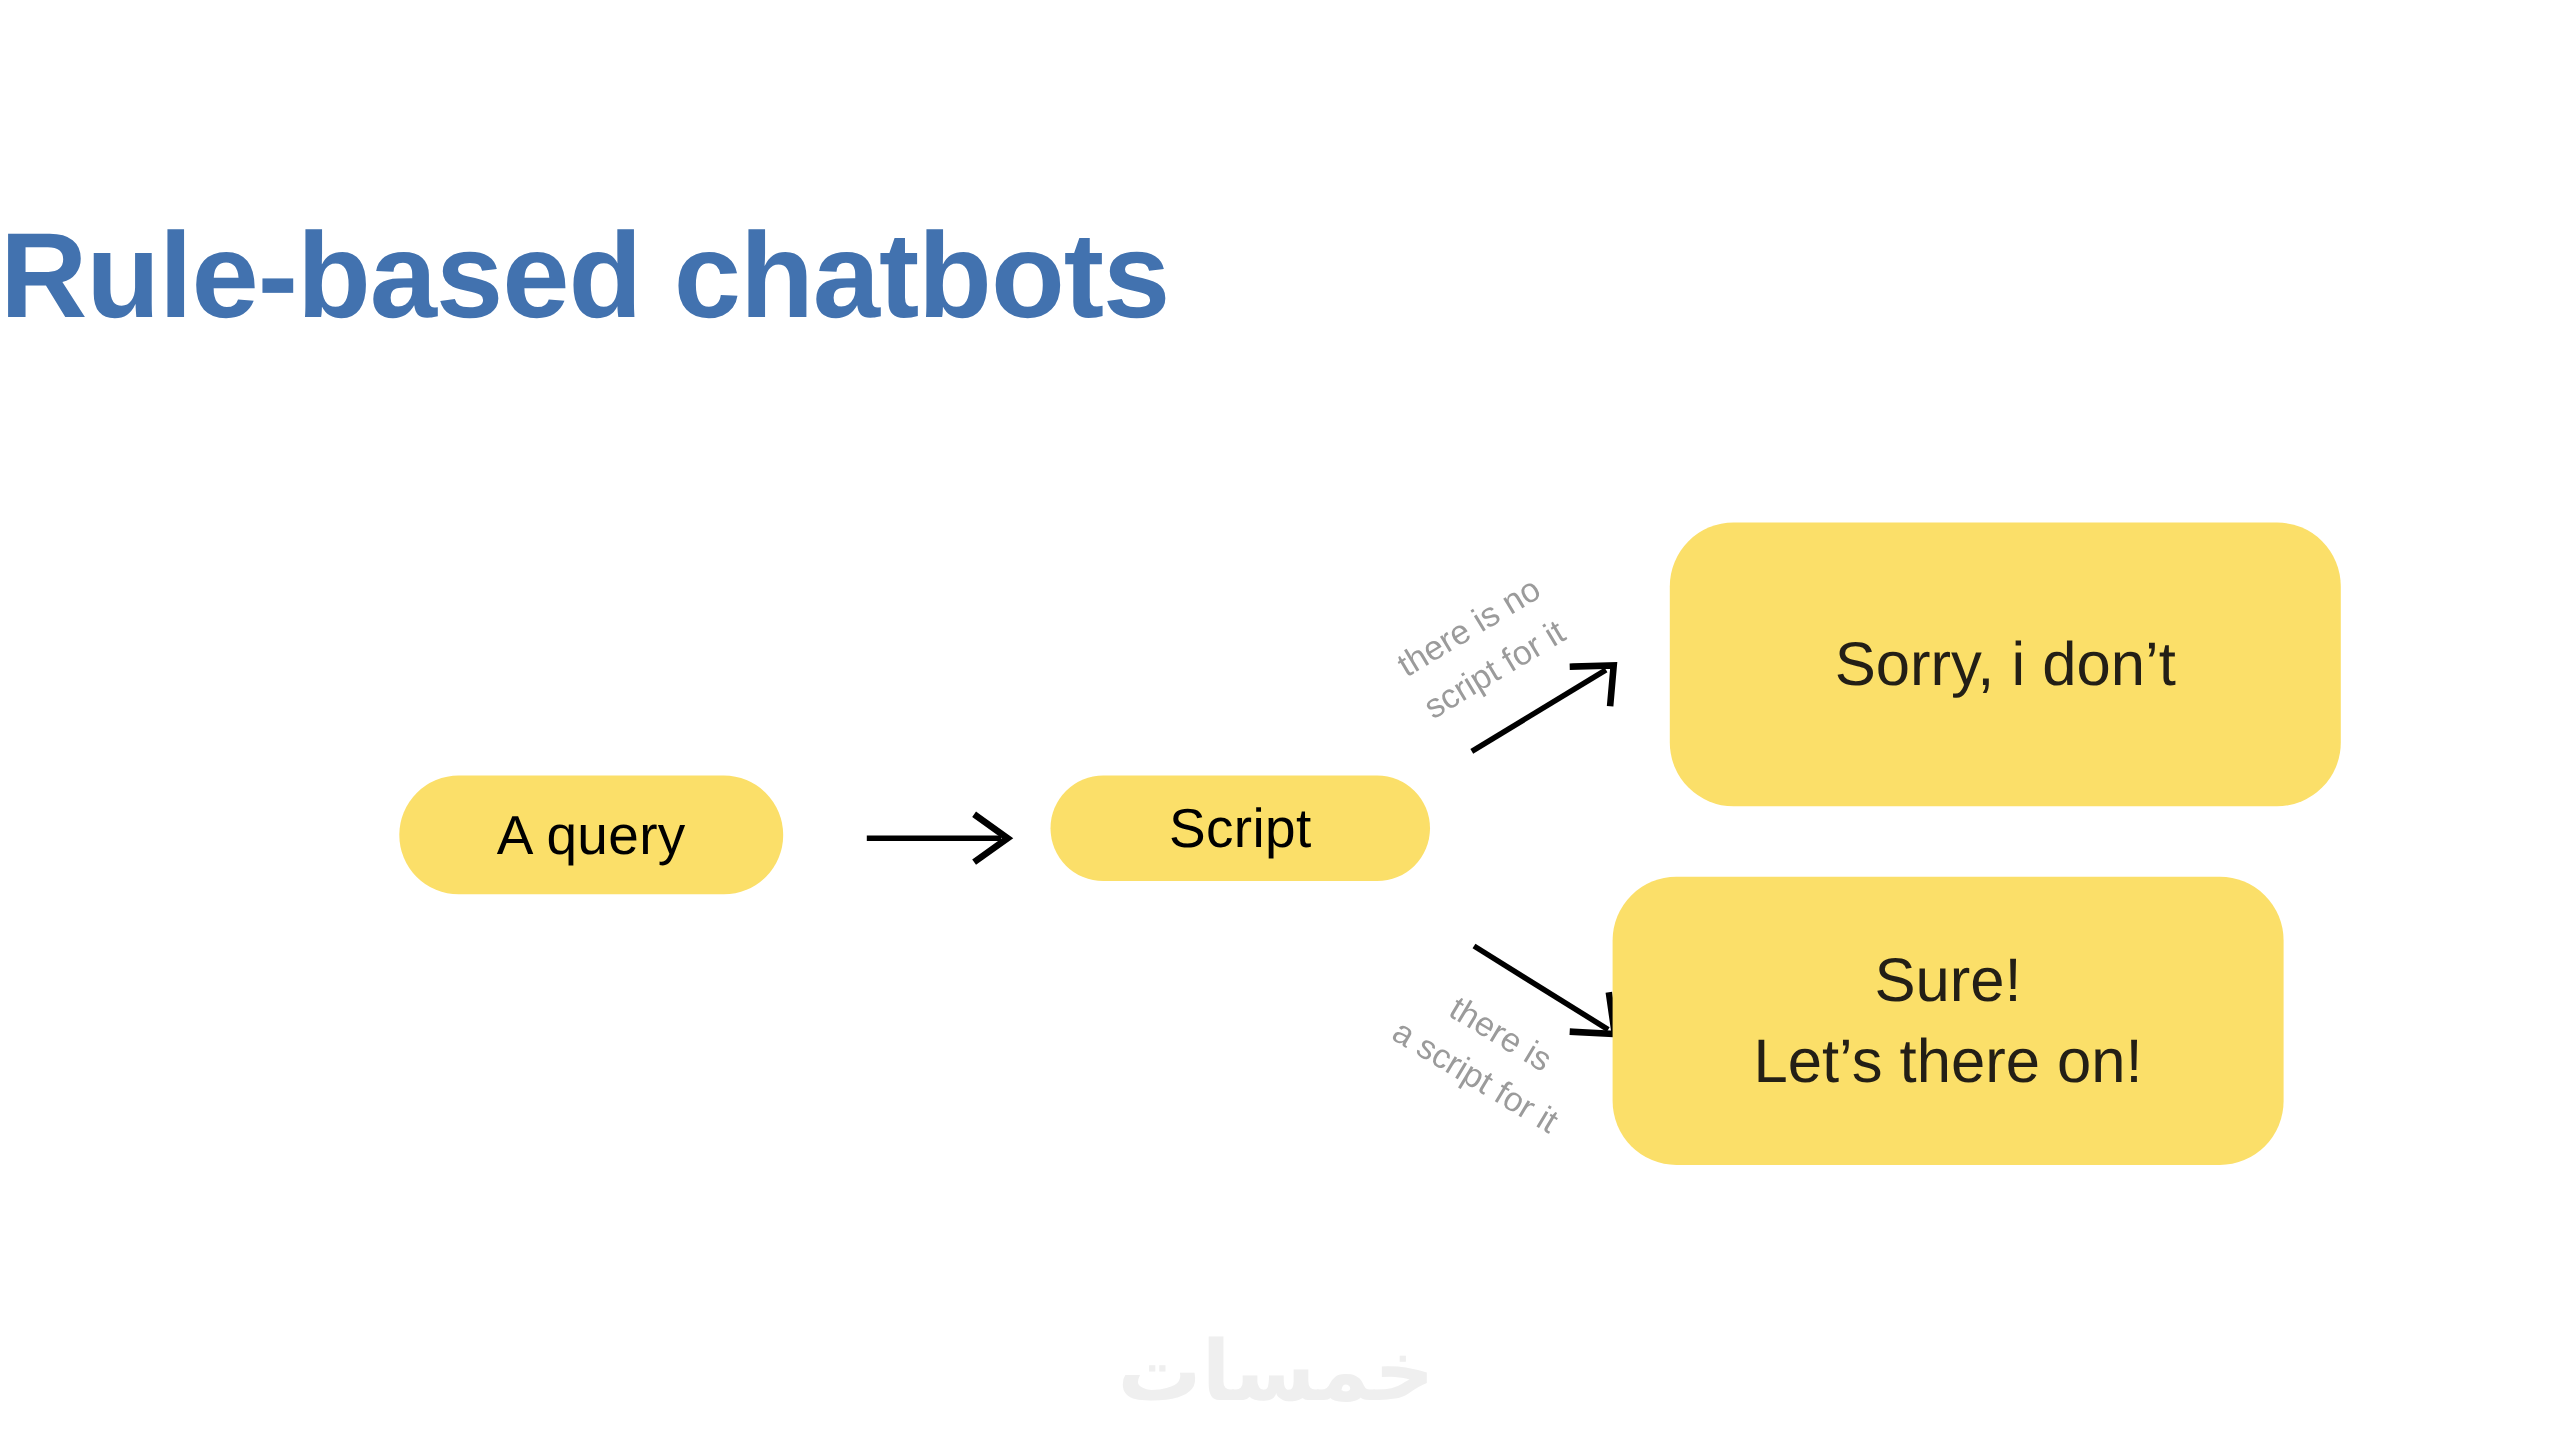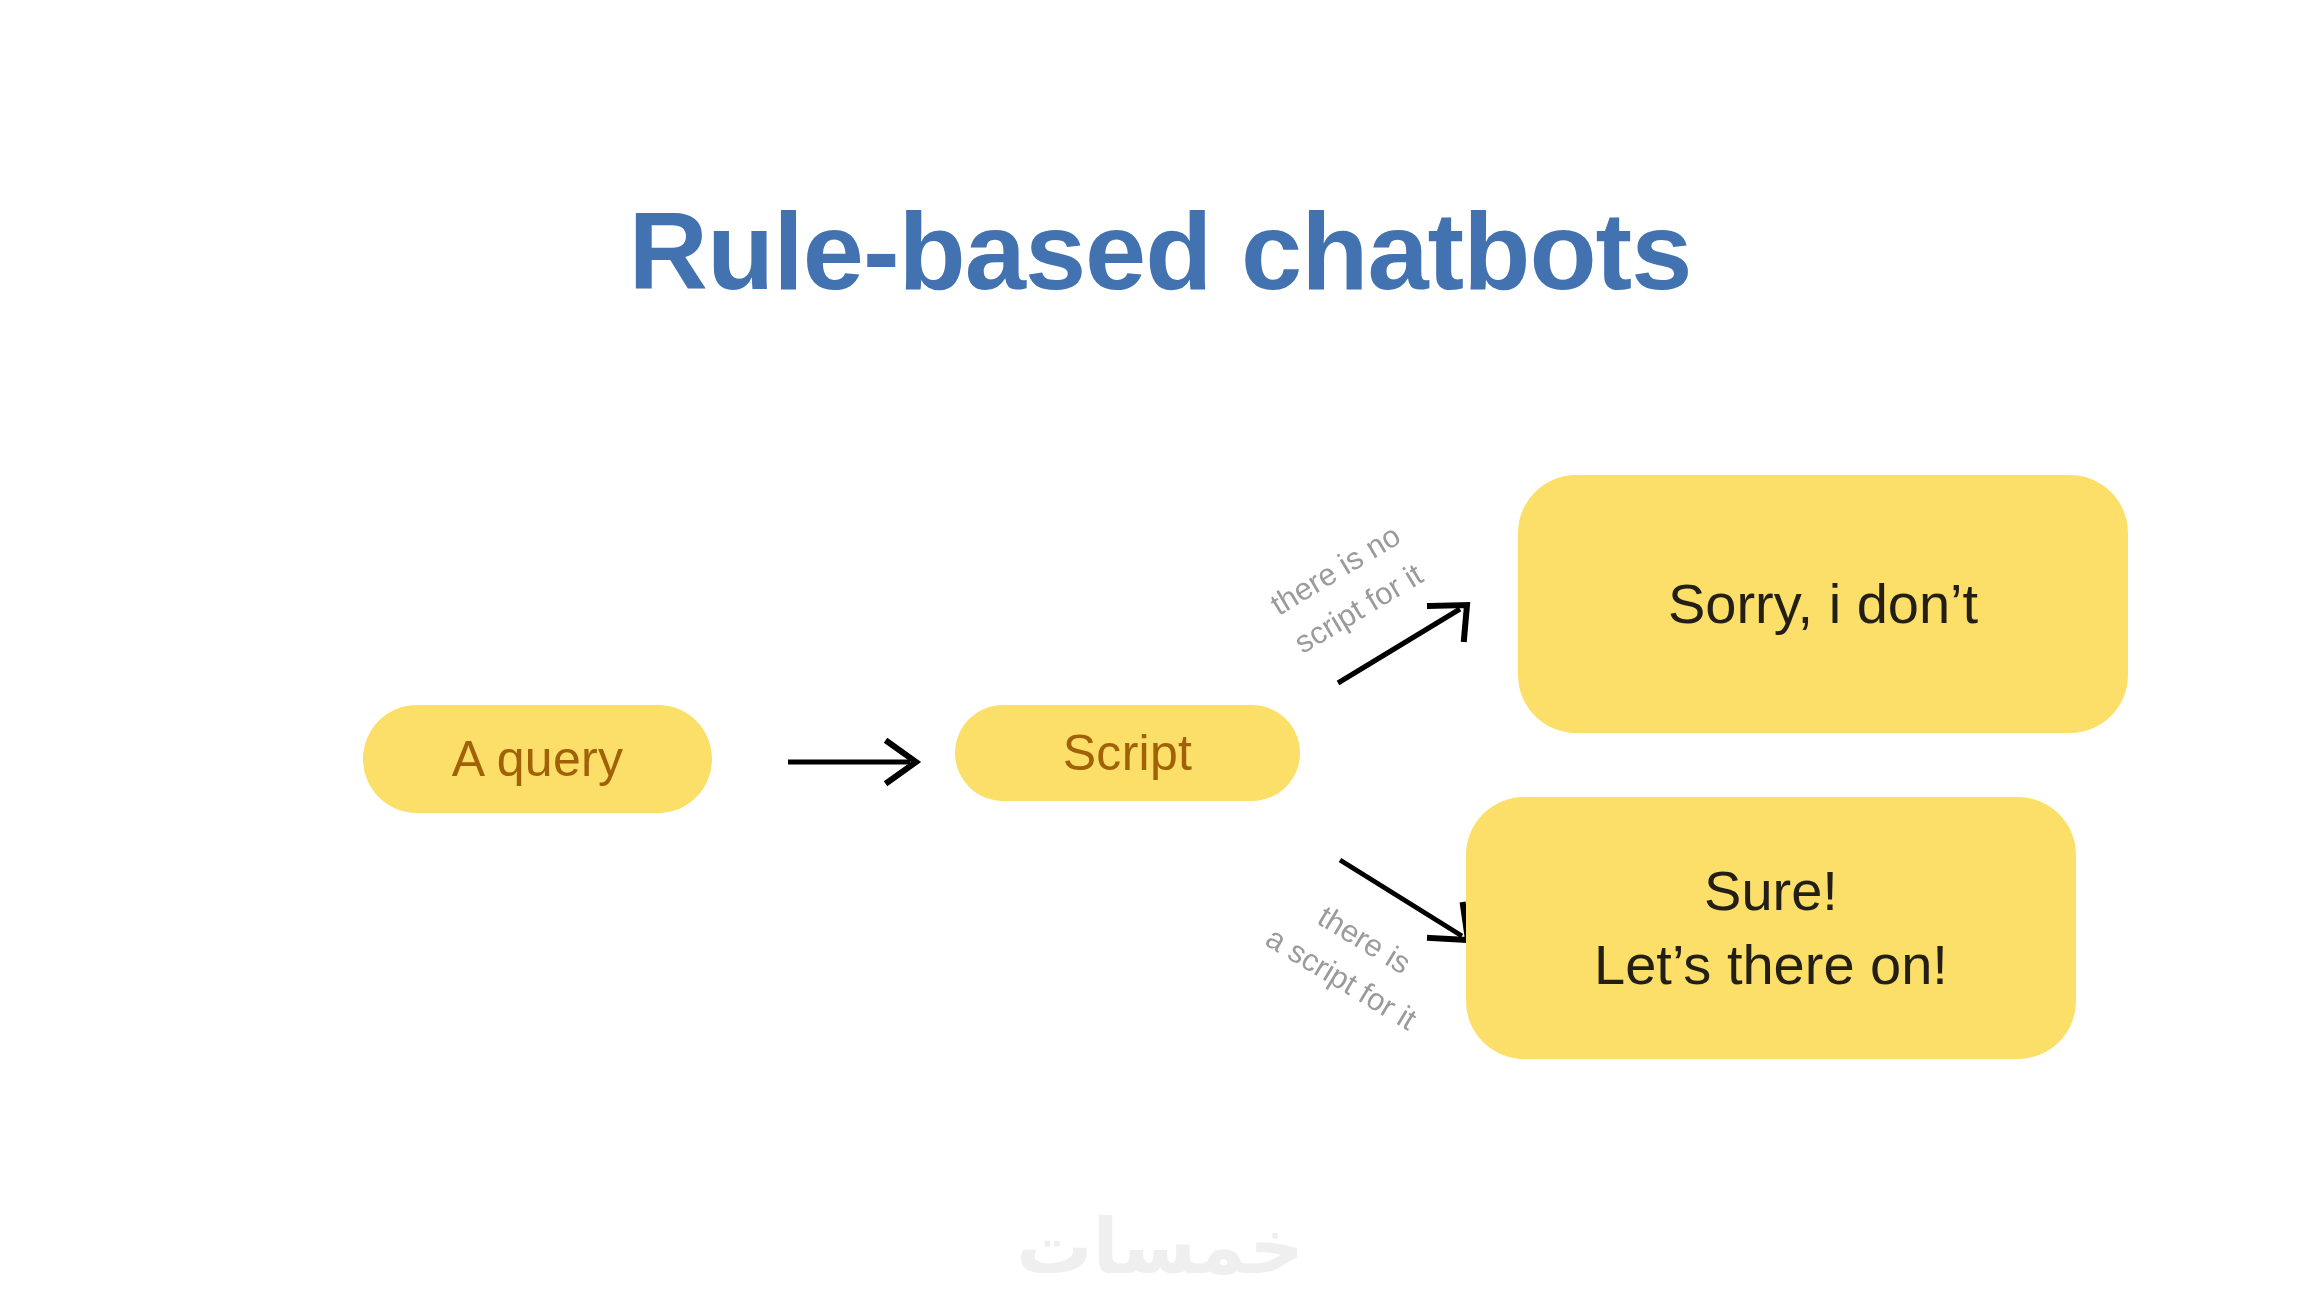--- a/index.html
+++ b/index.html
@@ -18,39 +18,39 @@
     background: #ffffff;
     overflow: hidden;
   }
 
   
   #title {
     position: absolute;
     left: 0;
     top: 190px;
     width: 2320px;
-    text-align: center;
+    text-align: left;
     font-family: "Liberation Sans", sans-serif;
     font-size: 110px;
     font-weight: bold;
     letter-spacing: -1px;
     color: #4272af;
     line-height: 1.1;
     white-space: nowrap;
   }
 
   
   .pill {
     position: absolute;
     background: #fbdf69;
     border-radius: 999px;
     display: flex;
     align-items: center;
     justify-content: center;
-    color: #a16207;
+    color: #000000;
     font-family: "Liberation Sans", sans-serif;
     font-size: 50px;
     font-weight: 400;
     letter-spacing: 0.3px;
     box-sizing: border-box;
   }
   .bubble {
     position: absolute;
     background: #fbdf69;
     border-radius: 58px;

